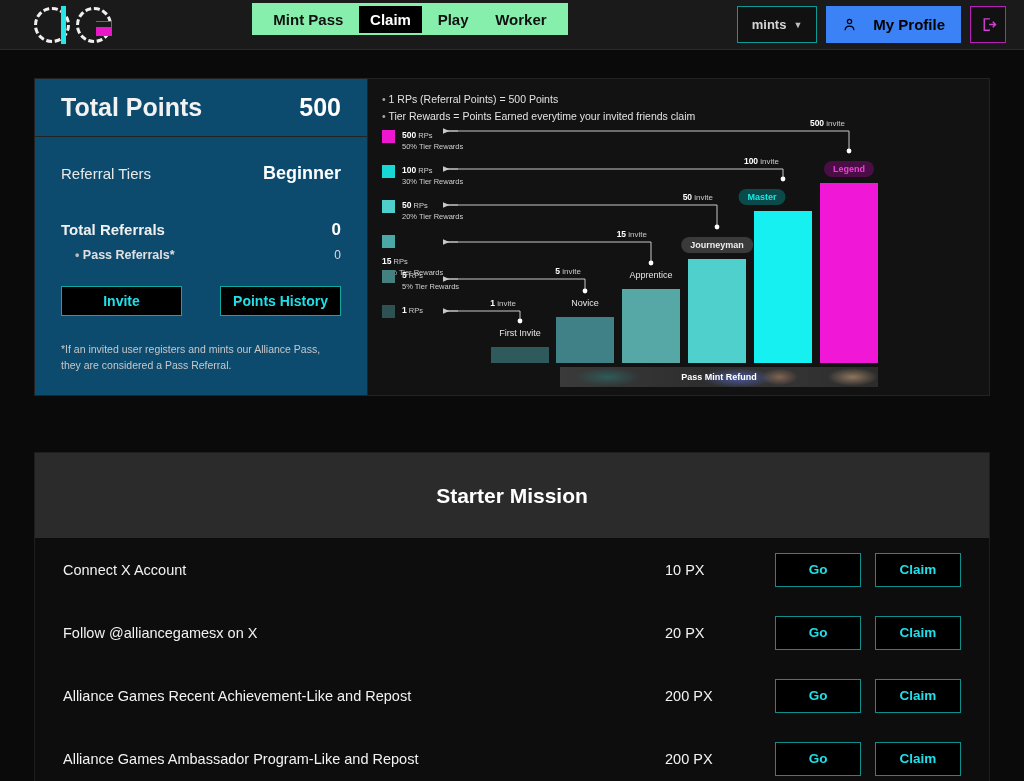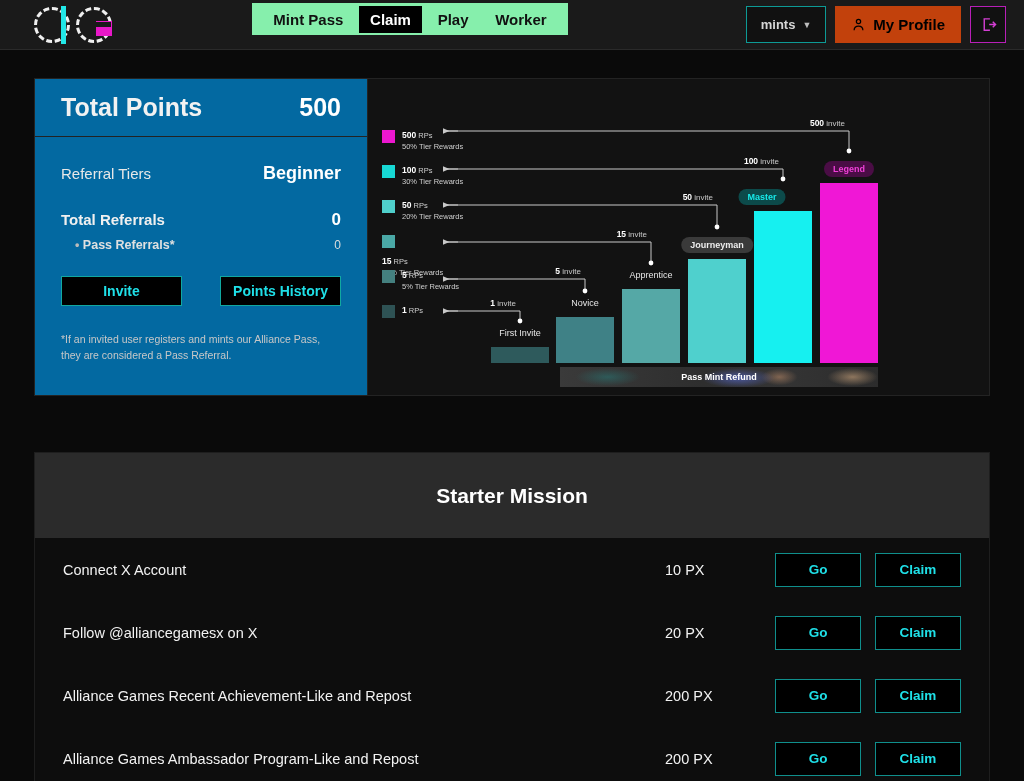--- a/index.html
+++ b/index.html
@@ -65,24 +65,24 @@
     border: 1px solid #0d9a95;
     background: #111;
     color: #d6d6d6;
     font-size: 13px; font-weight: bold;
     height: 37px; padding: 0 14px;
     display: flex; align-items: center; gap: 7px;
     cursor: pointer;
   }
   .chev { font-size: 9px; color: #bdbdbd; }
   .profile-btn {
-    background: #c2410c; color: #000;
+    background: #3b82f6; color: #000;
     font-size: 15px; font-weight: bold;
     height: 37px; padding: 0 16px;
-    display: flex; align-items: center; gap: 7px;
+    display: flex; align-items: center; gap: 16px;
     cursor: pointer; border: none;
   }
   .logout-btn {
     border: 1px solid #b81fb8;
     background: #111;
     width: 36px; height: 37px;
     display: flex; align-items: center; justify-content: center;
     cursor: pointer;
   }
 
@@ -90,37 +90,37 @@
   .top-area {
     display: flex;
     margin: 28px 34px 0 34px;
     border: 1px solid #232323;
     background: #121212;
     height: 318px;
   }
   .left-card {
     width: 333px;
     border-right: 1px solid #232323;
-    background: #0369a1;
+    background: #0c4a6e;
     display: flex; flex-direction: column;
     flex-shrink: 0;
   }
   .points-row {
     height: 58px;
     border-bottom: 1px solid #232323;
     display: flex; align-items: center; justify-content: space-between;
     padding: 0 26px;
   }
   .points-label { font-size: 25px; font-weight: bold; color: #f2f2f2; }
   .points-value { font-size: 25px; font-weight: bold; color: #fff; }
 
   .card-body { padding: 26px 26px 0 26px; flex: 1; }
   .tier-row {
     display: flex; align-items: baseline; justify-content: space-between;
-    margin-bottom: 26px;
+    margin-bottom: 36px;
   }
   .tier-label { font-size: 15px; color: #e8e8e8; }
   .tier-value { font-size: 18px; font-weight: bold; color: #fff; }
 
   .ref-row {
     display: flex; align-items: baseline; justify-content: space-between;
   }
   .ref-label { font-size: 15px; font-weight: bold; color: #f0f0f0; }
   .ref-value { font-size: 17px; font-weight: bold; color: #fff; }
 
@@ -293,20 +293,24 @@
       </div>
       <div class="btn-row">
         <div class="out-btn">Invite</div>
         <div class="out-btn">Points History</div>
       </div>
       <div class="footnote">*If an invited user registers and mints our Alliance Pass, they are considered a Pass Referral.</div>
     </div>
   </div>
 
   <div class="chart-card">
+    <ul class="chart-notes">
+      <li>1 RPs (Referral Points) = 500 Points</li>
+      <li>Tier Rewards = Points Earned everytime your invited friends claim</li>
+    </ul>
     <div class="chart-inner" id="chart-inner">
         <div class="legend-item" style="left: 14px; top: 50px;">
           <div class="legend-sw" style="background: rgb(236, 23, 207);"></div>
           <div class="legend-txt"><b>500</b> RPs<br>50% Tier Rewards</div>
         </div>
         <div class="legend-item" style="left: 14px; top: 85px;">
           <div class="legend-sw" style="background: rgb(23, 216, 212);"></div>
           <div class="legend-txt"><b>100</b> RPs<br>30% Tier Rewards</div>
         </div>
         <div class="legend-item" style="left: 14px; top: 120px;">

